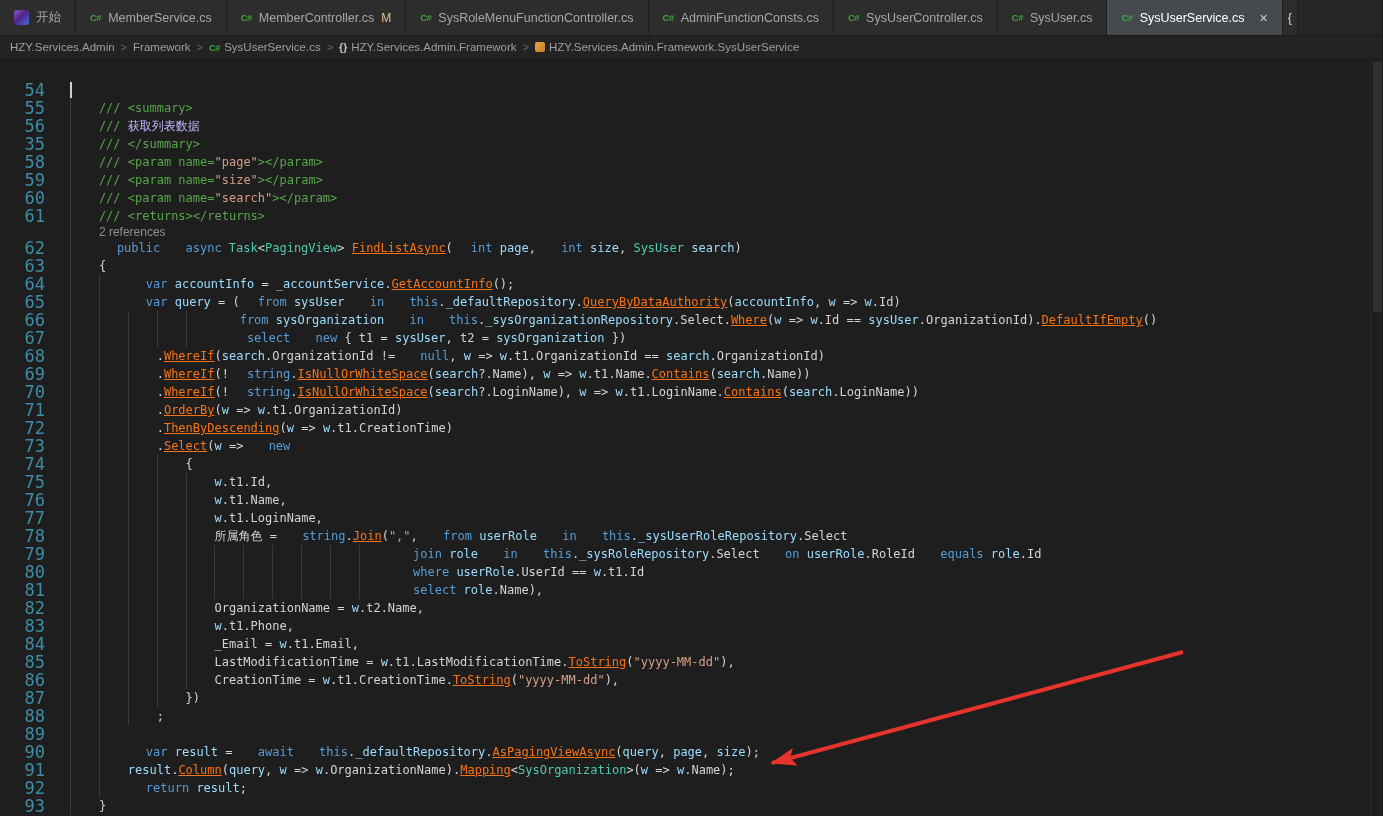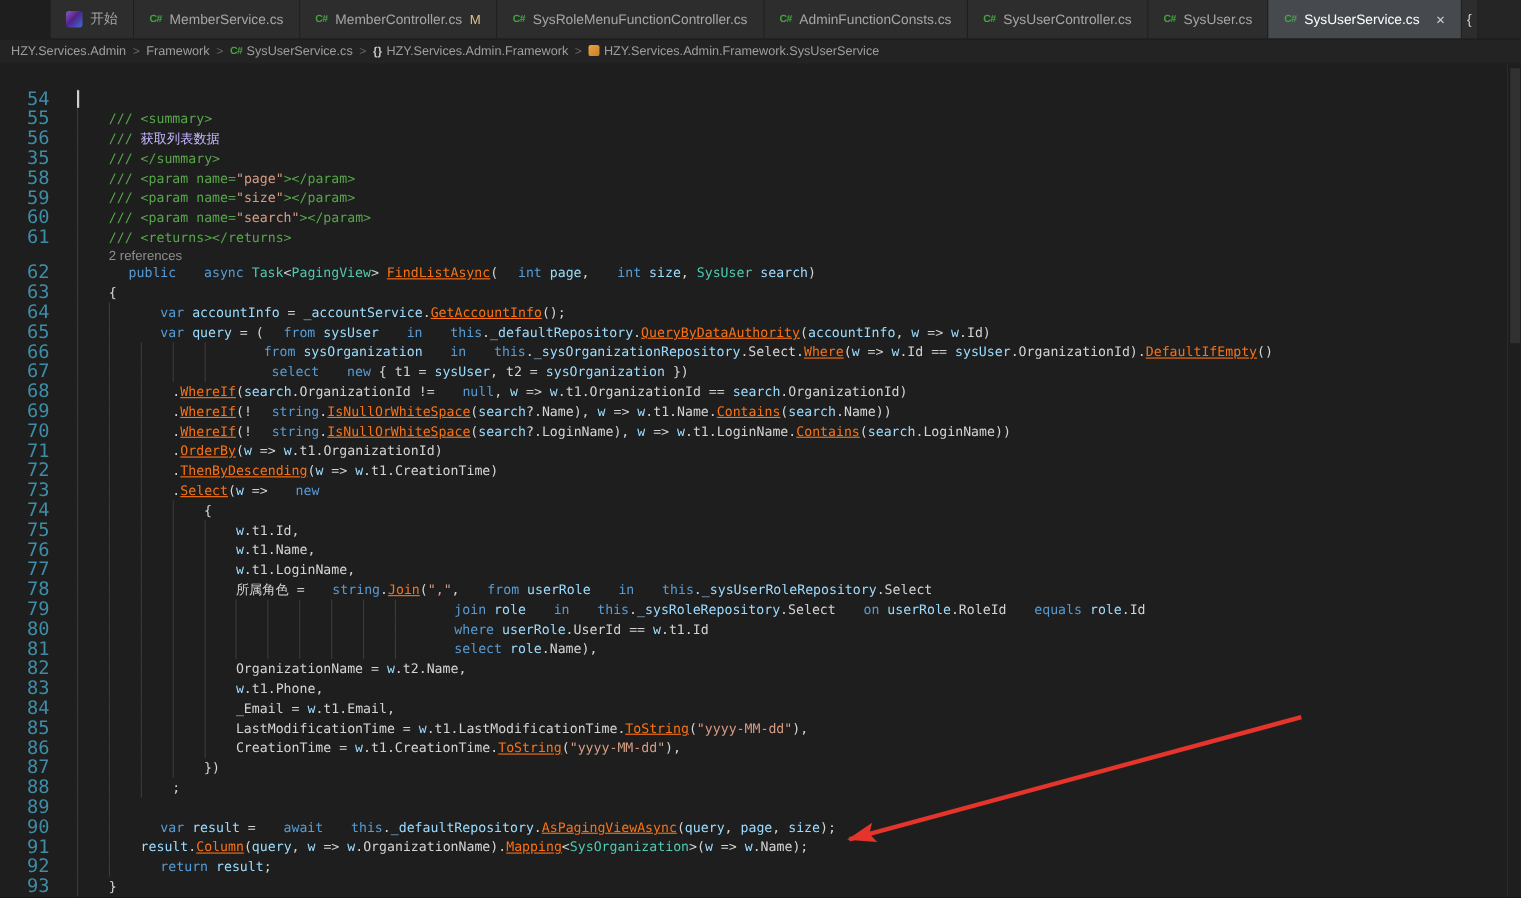--- a/index.html
+++ b/index.html
@@ -1,35 +1,35 @@
 <!DOCTYPE html>
 <html><head>
 <meta charset="utf-8">
 <style>
   html,body { margin:0; padding:0; background:#141414; }
   .app { position:relative; width:1383px; height:816px; background:#1e1e1e; overflow:hidden;
          font-family:"Liberation Sans", sans-serif; }
 
   
   .tabbar { display:flex; height:36px; background:#252526; align-items:stretch; overflow:hidden;
-            border-bottom:1px solid #1a1a1a; box-sizing:border-box;margin-left:46px; }
+            border-bottom:1px solid #1a1a1a; box-sizing:border-box; }
   .tab { display:flex; align-items:center; gap:7px; padding:0 14px; background:#2d2d2d;
          border-right:1px solid #1e1e1e; color:#a6a6a6; font-size:12.5px; white-space:nowrap; cursor:pointer; }
   .tab.active { background:#464a4e; color:#ffffff; }
   .tab.partial { padding:0 5px; color:#d4d4d4; }
   .csi { color:#3fa63f; font-weight:bold; font-size:9.5px; letter-spacing:-0.5px; }
   .vslogo { width:15px; height:15px; border-radius:3px; flex:none;
             background:linear-gradient(135deg,#8a5cc0 0%,#52218a 45%,#3a6fd8 100%); }
   .tab .close { margin-left:8px; color:#d0d0d0; font-size:14px; line-height:14px; }
   .tab .badge { color:#e2c08d; font-size:12px; }
 
   
   .breadcrumb { display:flex; align-items:center; height:22px; background:#232324; color:#9f9f9f;
                 font-size:11.5px; padding-left:10px; gap:6px; }
-  .bc-item { display:flex; align-items:flex-start; gap:4px; cursor:pointer; }
+  .bc-item { display:flex; align-items:center; gap:4px; cursor:pointer; }
   .bc-sep { color:#6b6b6b; font-size:11px; }
   .ns { color:#c5c5c5; font-size:10.5px; font-weight:bold; }
   .cls-icon { width:10px; height:10px; border-radius:2px; display:inline-block;
               background:linear-gradient(135deg,#e8a33d,#c97e2c); }
 
   
   .editor { position:absolute; top:58px; left:0; right:0; bottom:0; background:#1e1e1e;
             overflow:hidden; font-family:"DejaVu Sans Mono", monospace; }
   #code { padding-top:23px; }
   .line { display:flex; height:18px; line-height:18px; font-size:12px; }

